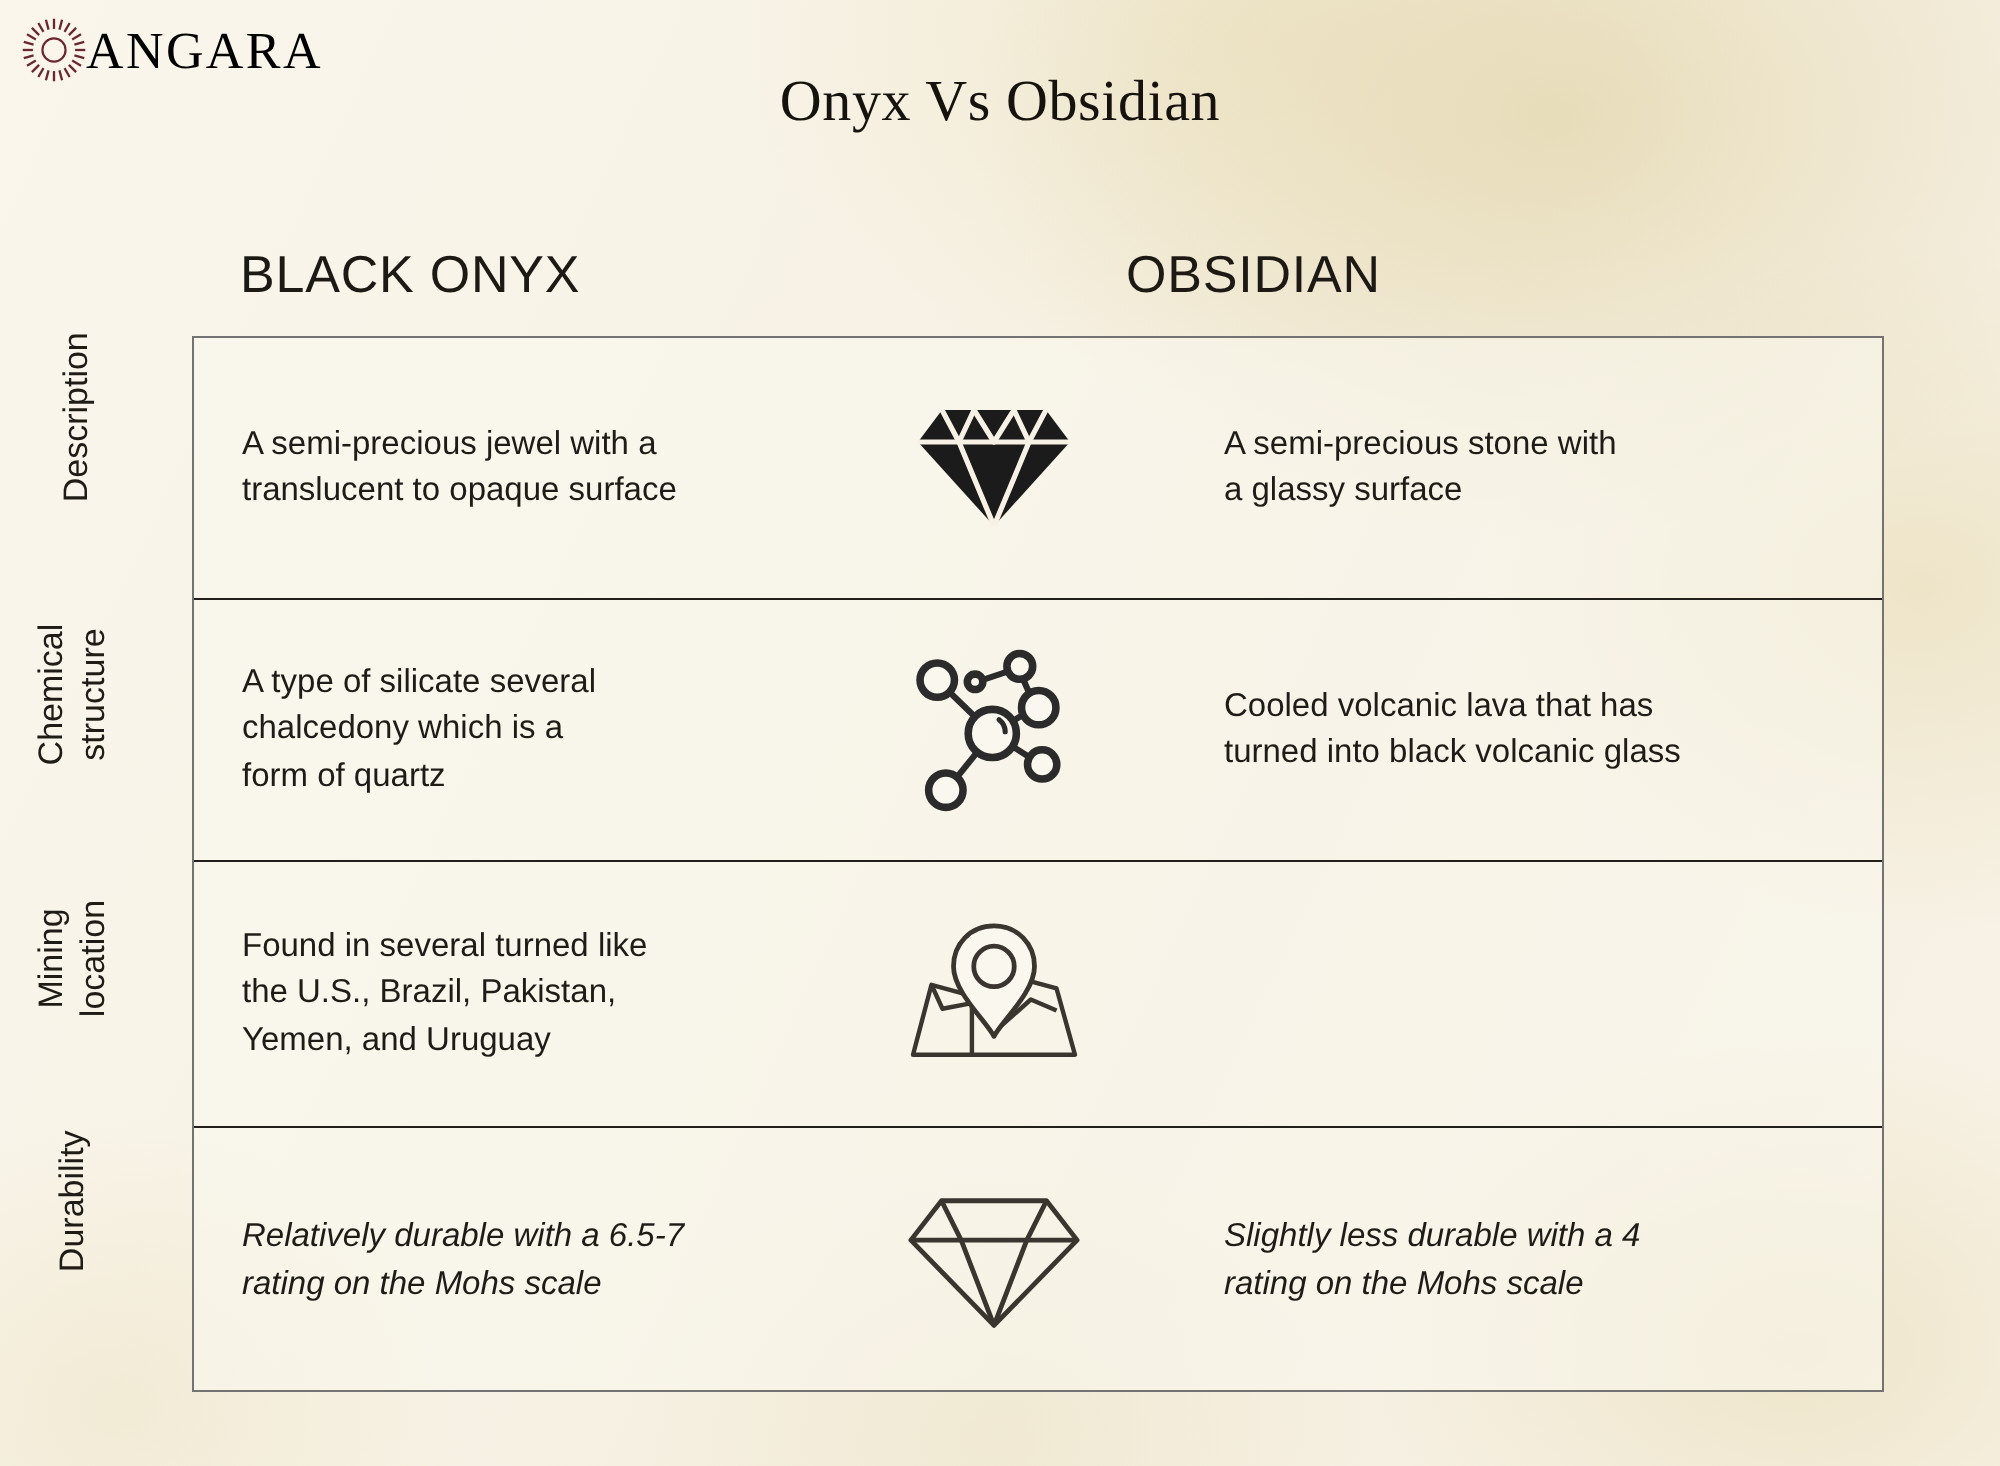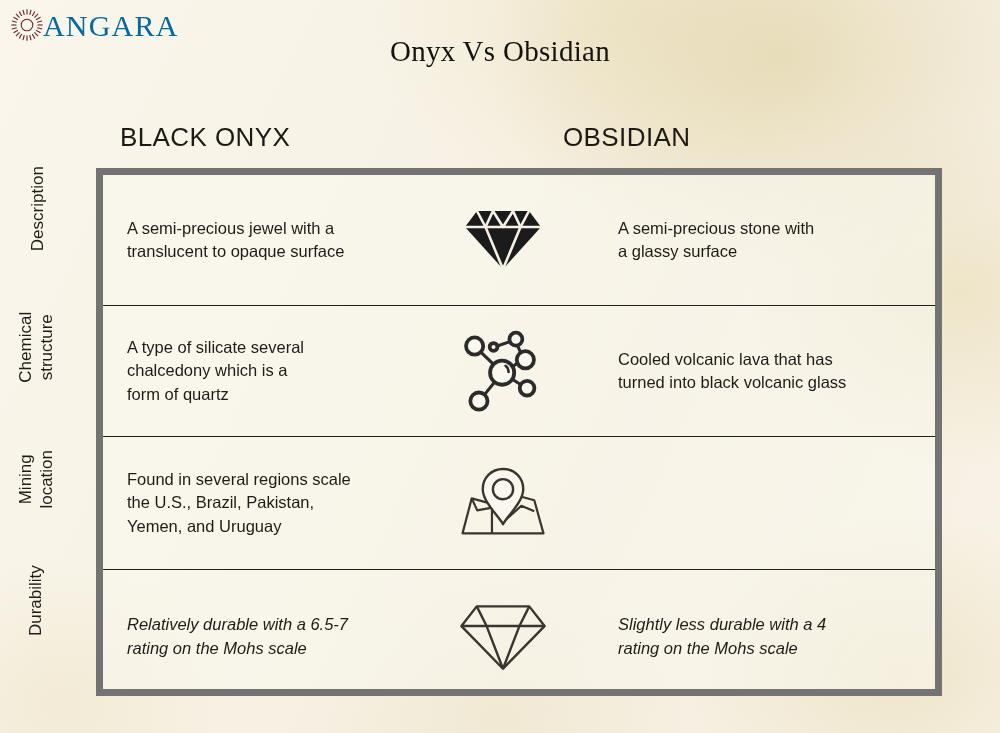--- a/index.html
+++ b/index.html
@@ -31,22 +31,22 @@
   #page { position:absolute; inset:0; }
 
   
   #logo {
     position:absolute; left:10px; top:8px;
     display:flex; align-items:center; gap:2px;
   }
   #logo .mark { width:34px; height:34px; display:block; }
   #logo .word {
     font-family:"Liberation Serif", serif;
-    font-size:30px; letter-spacing:1.2px;
-    color:#0369a1; line-height:1;
+    font-size:26px; letter-spacing:1.2px;
+    color:#000000; line-height:1;
     position:relative; left:-3px; top:1px;
   }
 
   
   #title {
     position:absolute; left:0; right:0; top:35px;
     text-align:center;
     font-family:"Liberation Serif", serif;
     font-size:29px; color:#16130f; letter-spacing:.3px;
   }
@@ -57,21 +57,21 @@
     font-size:26px; color:#1d1a15;
     letter-spacing:.4px; font-weight:400;
   }
   #head-left  { left:120px; }
   #head-right { left:563px; }
 
   
   #table {
     position:absolute; left:96px; top:168px;
     width:846px; height:528px;
-    border:7px solid #737373;
+    border:1px solid #737373;
     background:rgba(250,247,238,.55);
   }
   .row {
     position:relative;
     border-bottom:1px solid #23201b;
     display:flex; align-items:center;
   }
   .row:last-child { border-bottom:none; }
   .row.r1 { height:131px; }
   .row.r2 { height:131px; }
@@ -203,21 +203,21 @@
             <circle cx="39" cy="22" r="4.5"></circle>
           </g>
           <path d="M53 44 a9 9 0 0 1 3.5 7" fill="none" stroke="#2b2b2b" stroke-width="3" stroke-linecap="round"></path>
         </svg>
       </div>
       <div class="cell right">Cooled volcanic lava that has
 turned into black volcanic glass</div>
     </div>
 
     <div class="row r3">
-      <div class="cell left">Found in several regions scale
+      <div class="cell left">Found in several turned like
 the U.S., Brazil, Pakistan,
 Yemen, and Uruguay</div>
       <div class="icon-cell">
         <svg width="92" height="72" viewBox="0 0 100 78">
           <g stroke="#3a352f" stroke-width="2.4" fill="none" stroke-linejoin="round">
             <path d="M6 72 L16 34 L38 40 L62 30 L84 36 L94 72 Z"></path>
             <path d="M16 34 L22 47 L38 44 L52 58 L70 42 L84 48"></path>
             <line x1="38" y1="40" x2="38" y2="72"></line>
             <line x1="62" y1="30" x2="62" y2="40"></line>
           </g>

